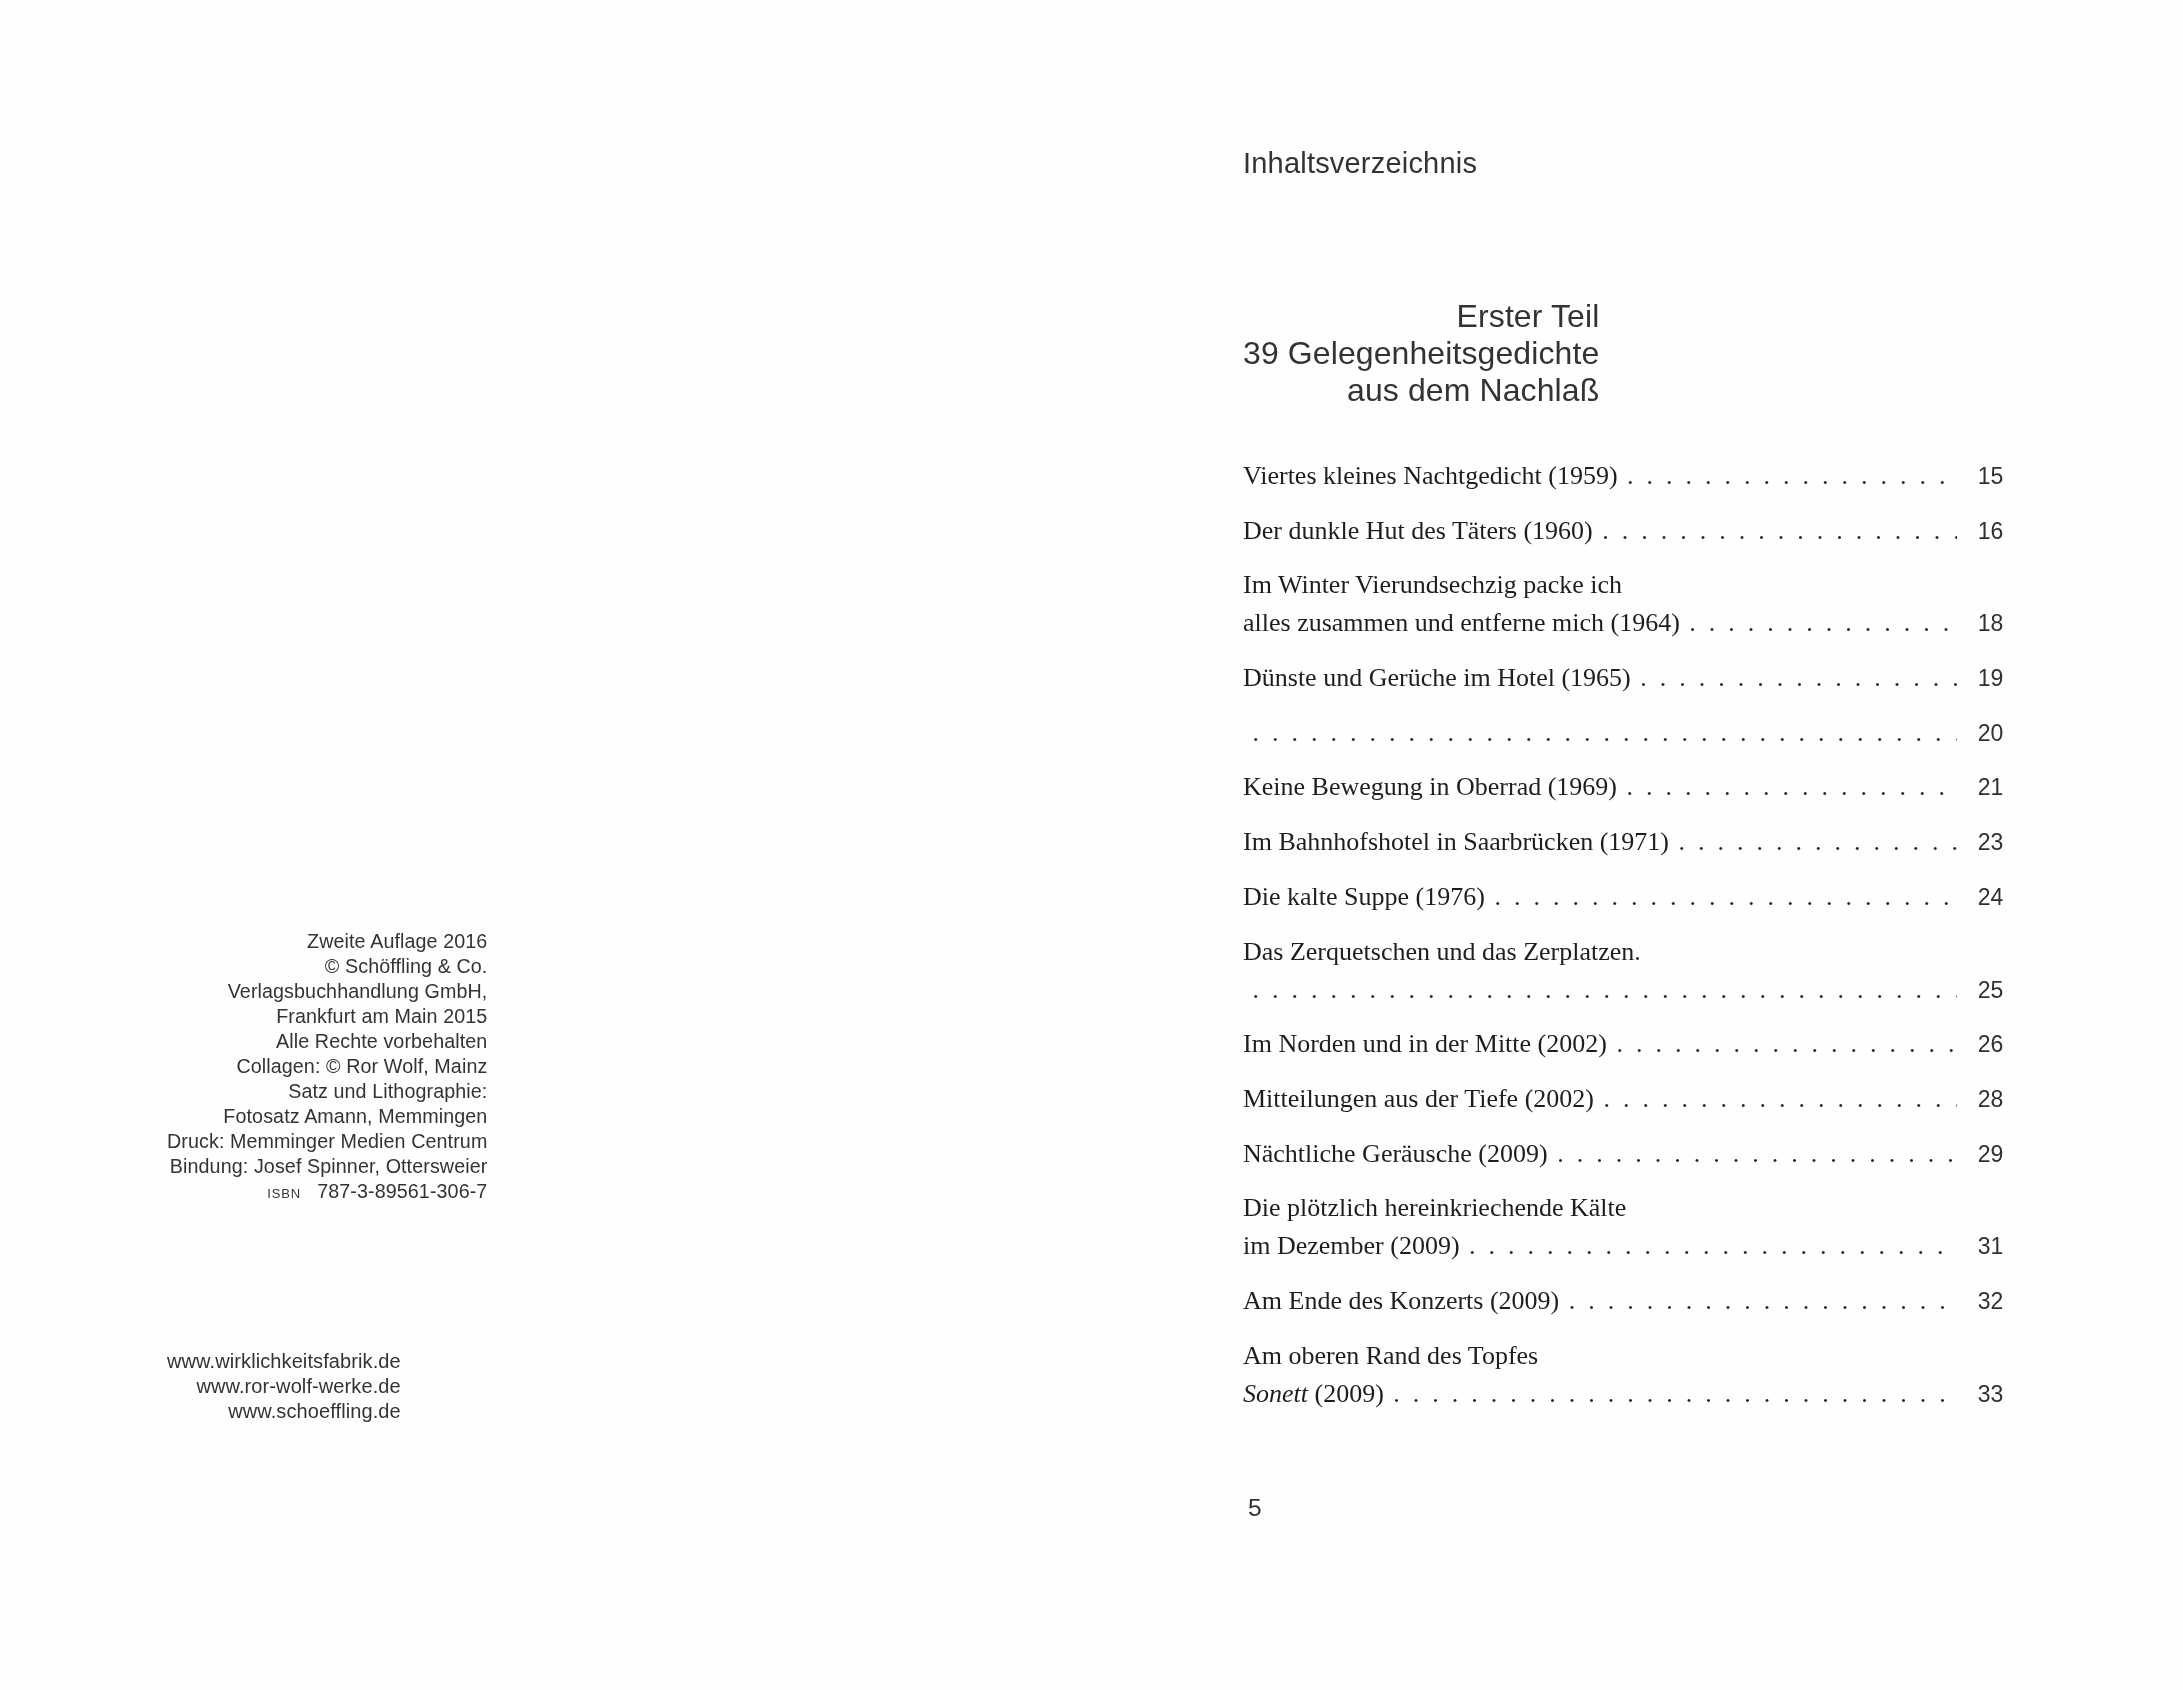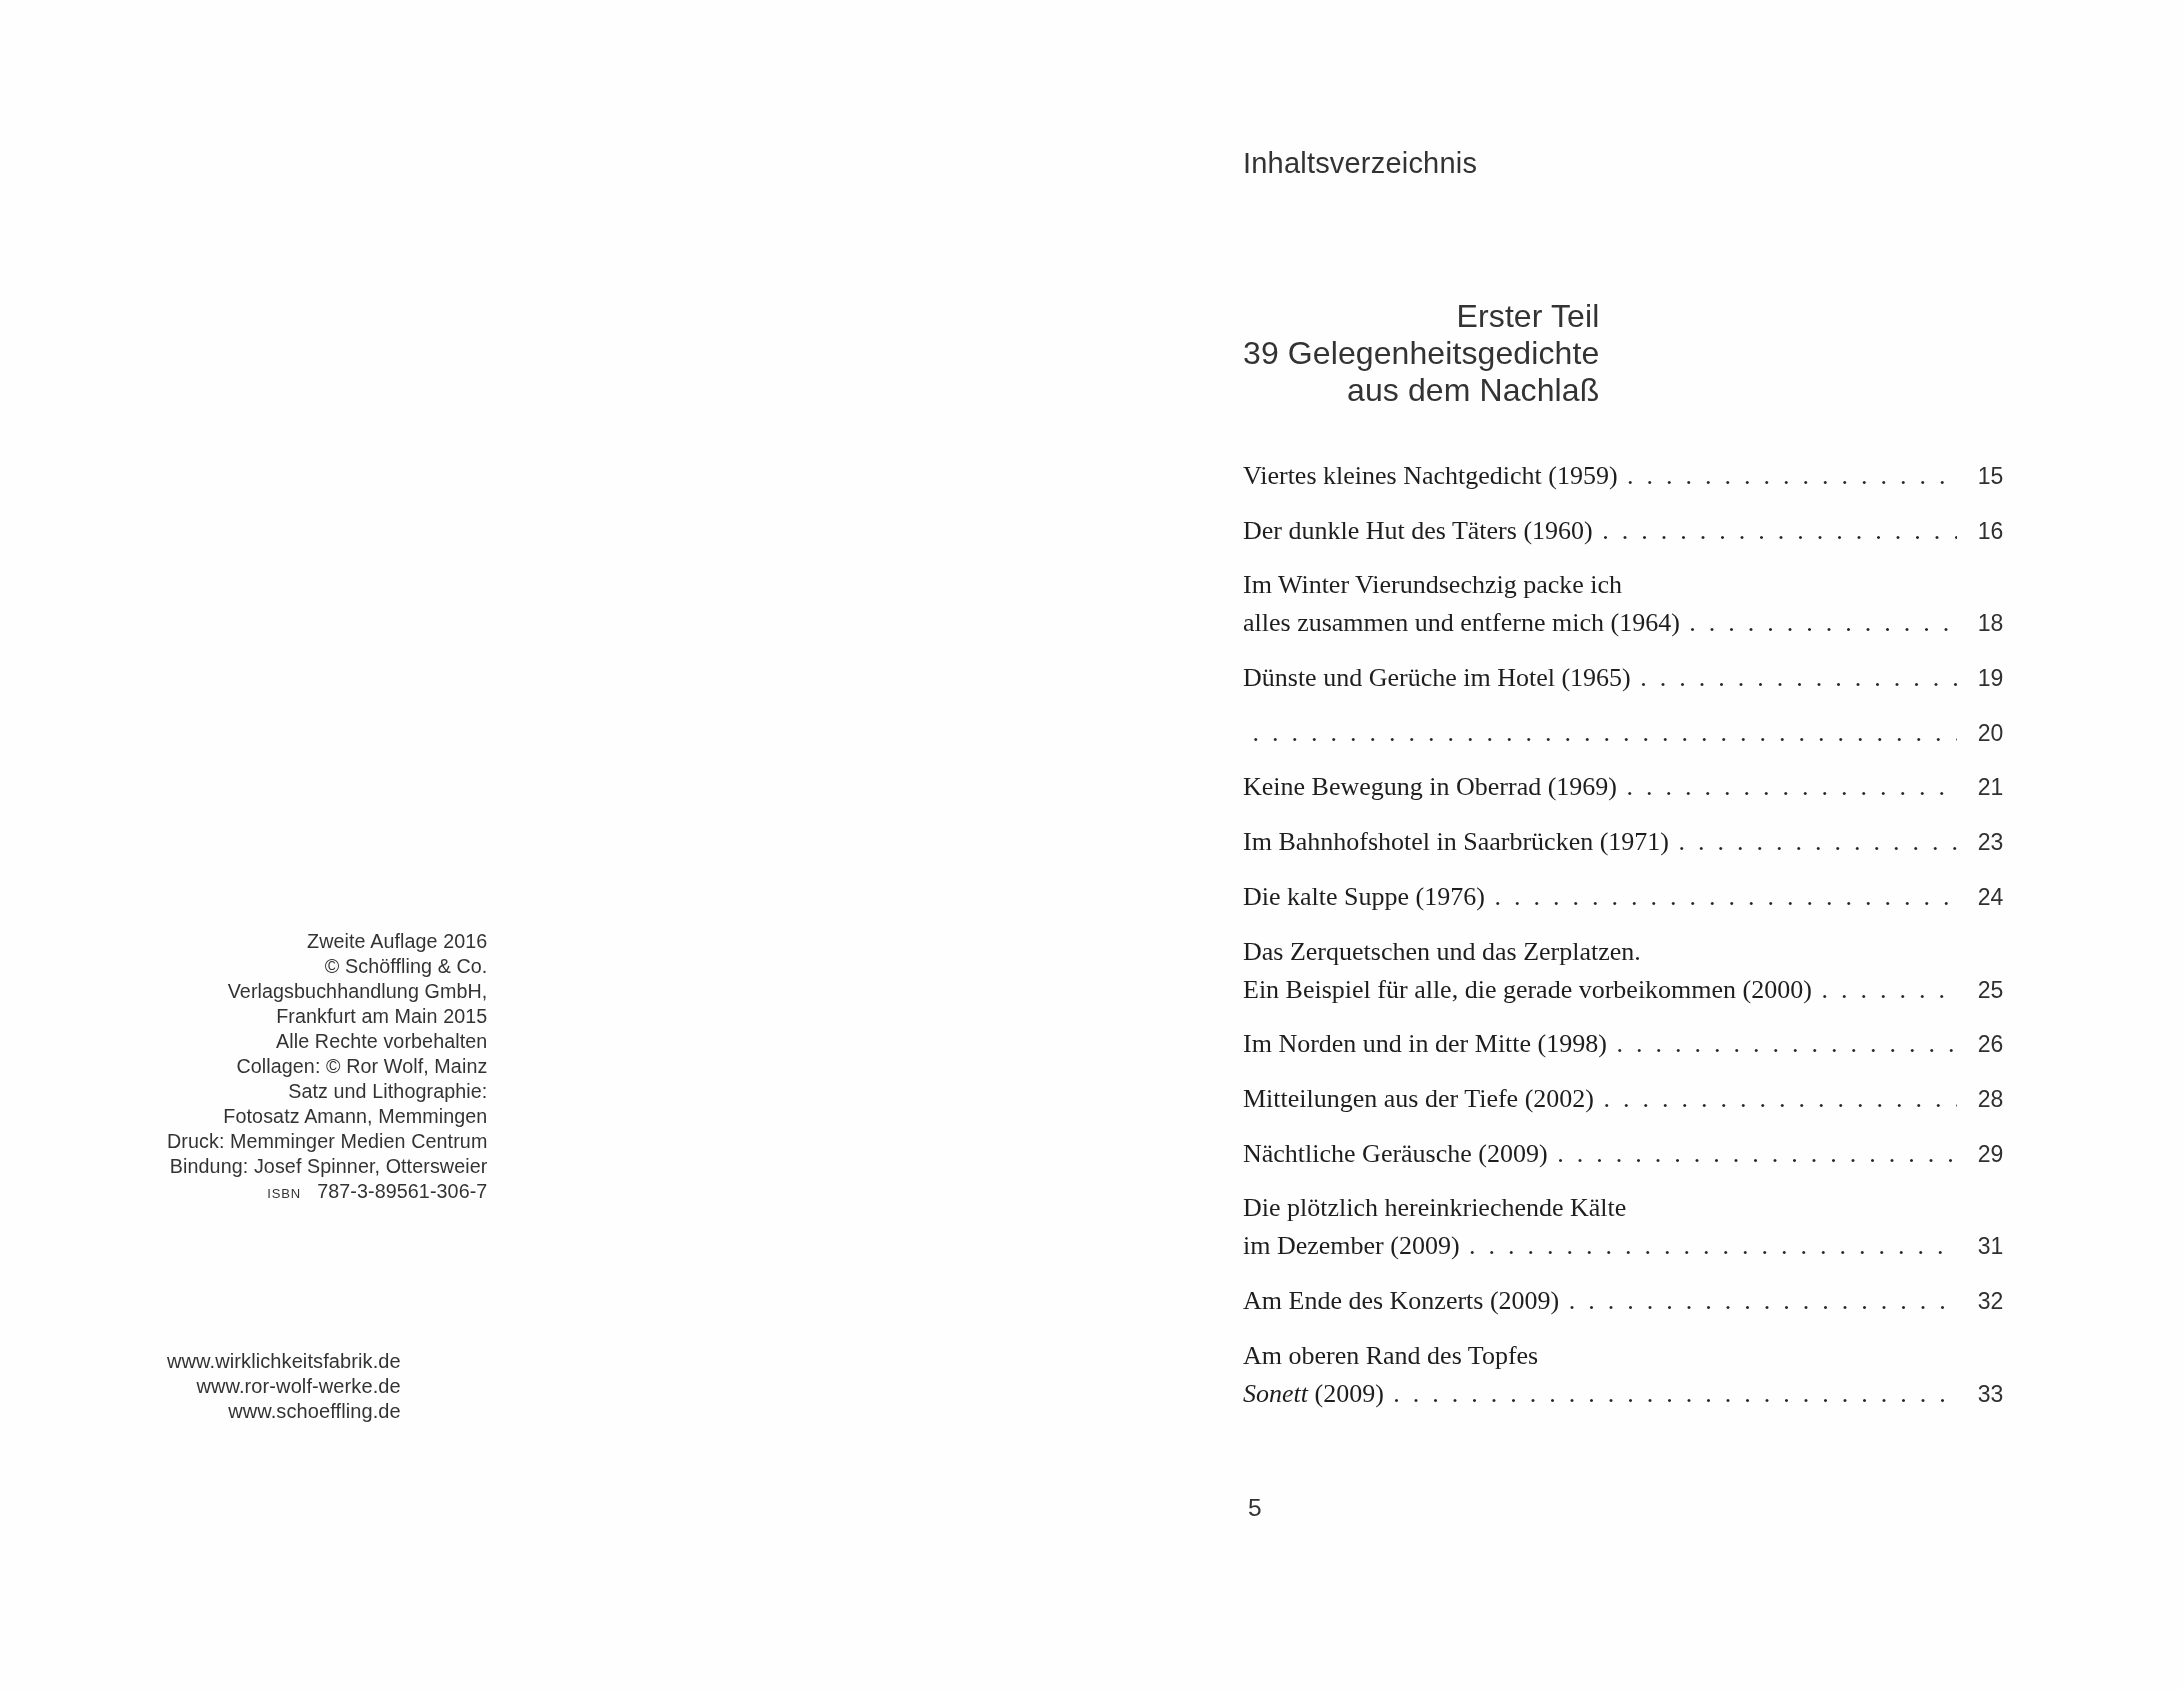--- a/index.html
+++ b/index.html
@@ -196,28 +196,27 @@
       <div class="toc-entry">
         <div class="toc-row">
           <span class="toc-t"><span>Die kalte Suppe (1976)</span></span>
           <span class="dots">......................................................................</span>
           <span class="toc-pg">24</span>
         </div>
       </div>
       <div class="toc-entry">
         <div class="toc-pre-line">Das Zerquetschen und das Zerplatzen.</div>
         <div class="toc-row">
-          <span class="toc-t"><span>Ein Beispiel für alle, die gerade vorbeikommen (2000)</span></span>
           <span class="dots">......................................................................</span>
           <span class="toc-pg">25</span>
         </div>
       </div>
       <div class="toc-entry">
         <div class="toc-row">
-          <span class="toc-t"><span>Im Norden und in der Mitte (1998)</span></span>
+          <span class="toc-t"><span>Im Norden und in der Mitte (2002)</span></span>
           <span class="dots">......................................................................</span>
           <span class="toc-pg">26</span>
         </div>
       </div>
       <div class="toc-entry">
         <div class="toc-row">
           <span class="toc-t"><span>Mitteilungen aus der Tiefe (2002)</span></span>
           <span class="dots">......................................................................</span>
           <span class="toc-pg">28</span>
         </div>

